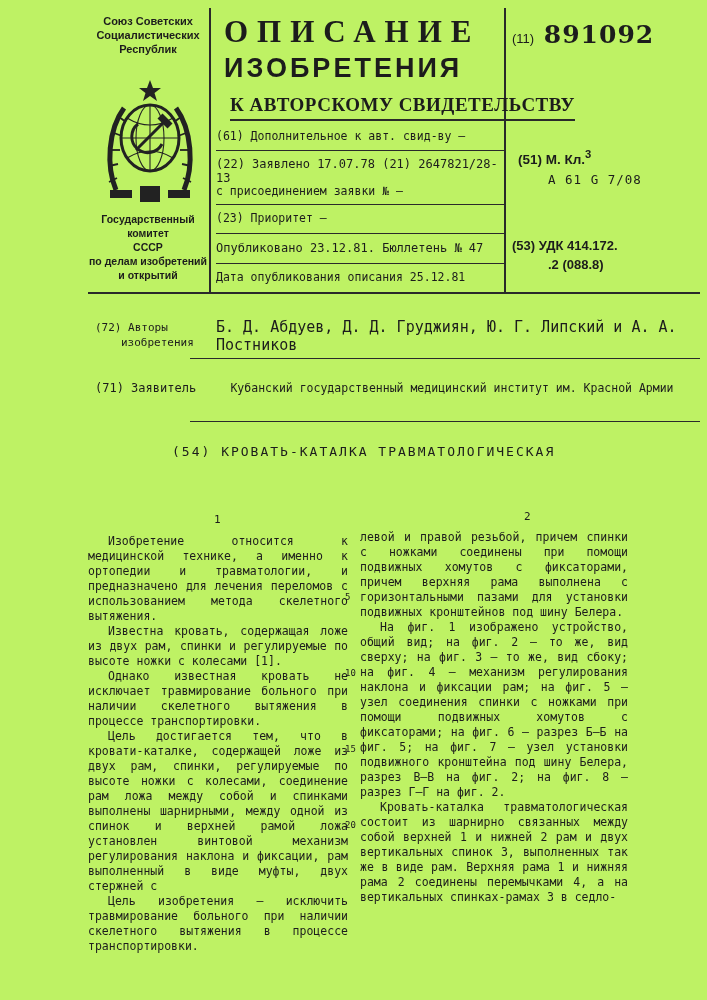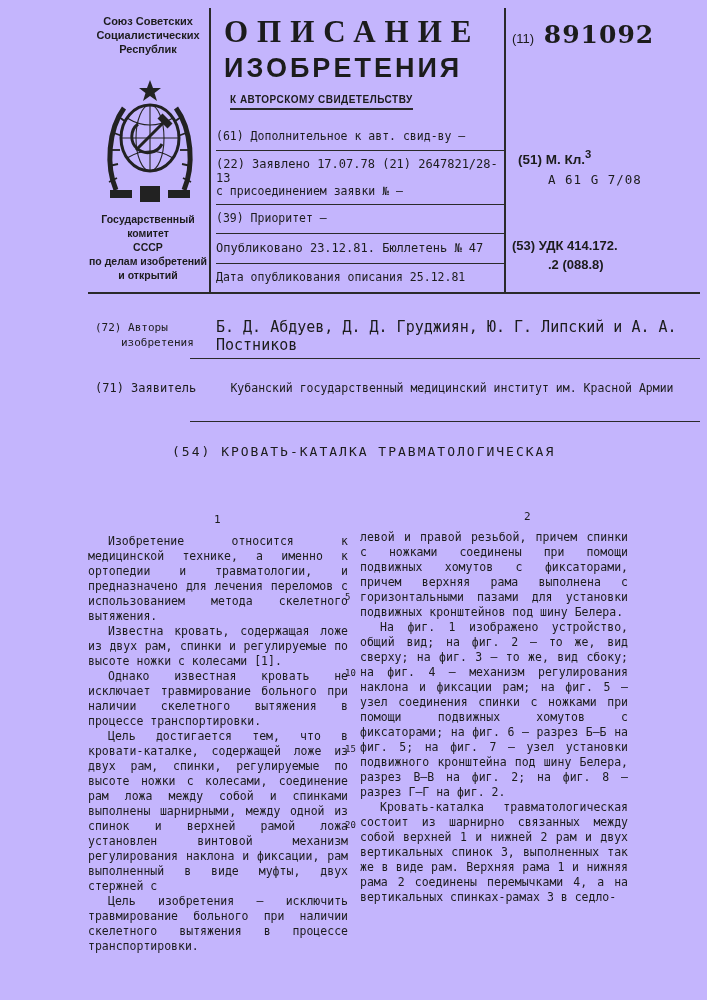--- a/index.html
+++ b/index.html
@@ -1,39 +1,39 @@
 <!DOCTYPE html>
 <html><head>
 <meta charset="utf-8">
 <style>
   * { margin:0; padding:0; box-sizing:border-box; }
   html,body { background:#9a9a9a; }
   .page {
     position:relative; width:707px; height:1000px; margin:0 auto;
-    background:#c4b5fd; color:#1c1c1c; overflow:hidden;
+    background:#bef264; color:#1c1c1c; overflow:hidden;
     font-family:"DejaVu Sans Mono", monospace;
   }
   .abs { position:absolute; }
   
   .union { left:86px; top:14px; width:124px; text-align:center;
     font-family:"Liberation Sans",sans-serif; font-weight:bold; font-size:11px; line-height:14px; }
   .emblem { left:102px; top:78px; width:96px; height:132px; }
   .committee { left:82px; top:212px; width:132px; text-align:center;
     font-family:"Liberation Sans",sans-serif; font-weight:bold; font-size:10.5px; line-height:14px; }
   
   .vline { width:0; border-left:2px solid #2a2a2a; }
   .vline-left { left:209px; top:8px; height:285px; }
   .vline-right { left:504px; top:8px; height:285px; }
   
   .t1 { left:224px; top:14px; font-family:Liberation Serif, serif; font-weight:bold;
         font-size:31px; letter-spacing:9px; }
   .t2 { left:224px; top:53px; font-family:"Liberation Sans",sans-serif; font-weight:bold;
         font-size:27px; letter-spacing:3px; }
-  .t3 { left:230px; top:94px; font-family:Liberation Sans, sans-serif; font-weight:bold;
-        font-size:10px; letter-spacing:0.5px; border-bottom:2px solid #2a2a2a; padding-bottom:3px; }
+  .t3 { left:230px; top:94px; font-family:Liberation Serif, serif; font-weight:bold;
+        font-size:19px; letter-spacing:0.5px; border-bottom:2px solid #2a2a2a; padding-bottom:3px; }
   .field { left:216px; width:288px; font-size:11.5px; }
   .f0 { top:129px; }
   .f1 { top:157px; font-size:12px; }
   .f2 { top:184px; }
   .f3 { top:211px; }
   .f4 { top:241px; font-size:12px; }
   .f5 { top:270px; }
   .hline { border-top:1.5px solid #2a2a2a; height:0; }
   .hl0 { left:216px; top:150px; width:288px; }
   .hl1 { left:216px; top:204px; width:288px; }
@@ -133,21 +133,21 @@
 
   <div class="abs t1">ОПИСАНИЕ</div>
   <div class="abs t2">ИЗОБРЕТЕНИЯ</div>
   <div class="abs t3">К АВТОРСКОМУ СВИДЕТЕЛЬСТВУ</div>
 
   <div class="abs field f0">(61) Дополнительное к авт. свид-ву  —</div>
   <div class="abs hline hl0"></div>
   <div class="abs field f1">(22) Заявлено 17.07.78 (21) 2647821/28-13</div>
   <div class="abs field f2">с присоединением заявки №  —</div>
   <div class="abs hline hl1"></div>
-  <div class="abs field f3">(39) Приоритет  —</div>
+  <div class="abs field f3">(23) Приоритет  —</div>
   <div class="abs hline hl2"></div>
   <div class="abs field f4">Опубликовано 23.12.81. Бюллетень № 47</div>
   <div class="abs hline hl3"></div>
   <div class="abs field f5">Дата опубликования описания 25.12.81</div>
   <div class="abs hline hl-full"></div>
 
   <div class="abs pubnum">
     <span class="code">(11)</span>
     <span class="num">891092</span>
   </div>

